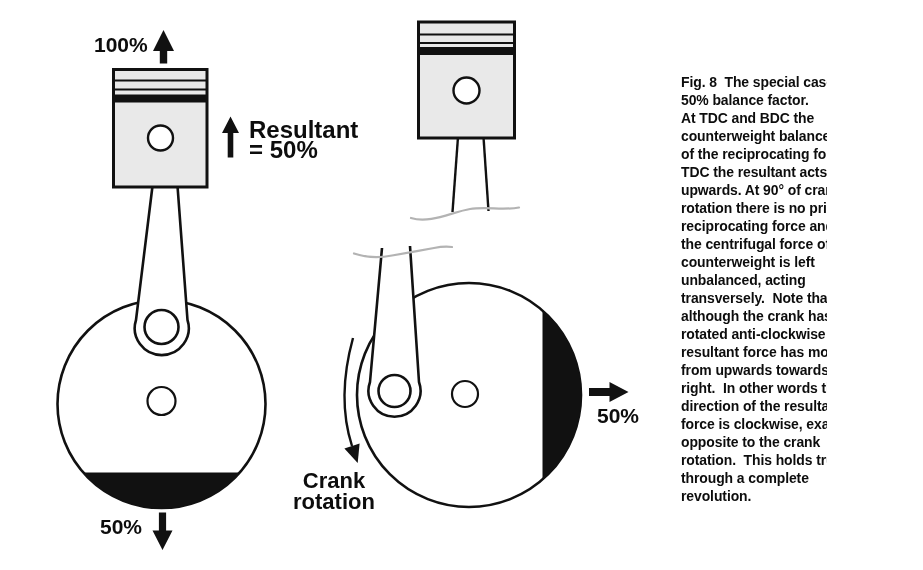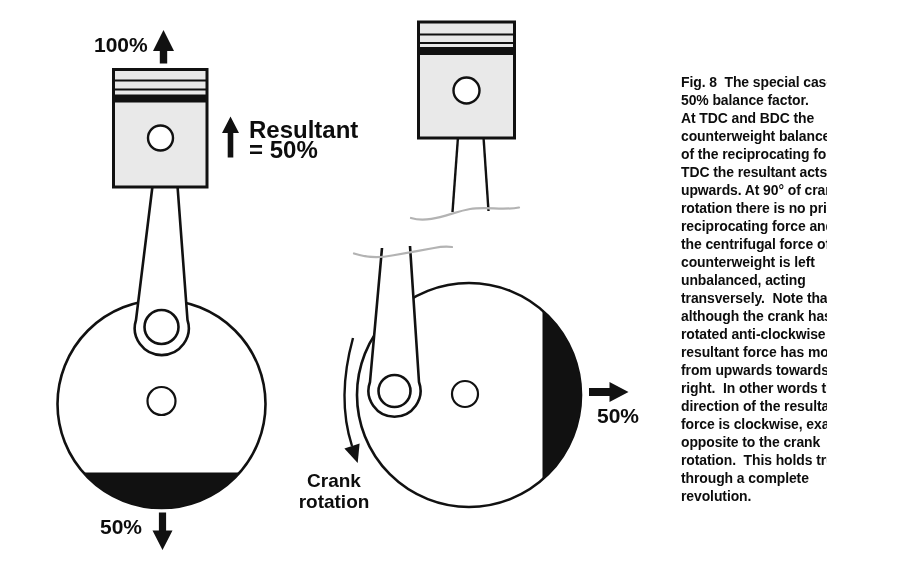--- a/index.html
+++ b/index.html
@@ -8,21 +8,21 @@
     font-family:"Liberation Sans",sans-serif;
   }
   #art{position:absolute;left:0;top:0;}
   .lbl{
     position:absolute;font-weight:bold;color:#0d0d0d;white-space:pre-line;
     font-family:"Liberation Sans",sans-serif;
   }
   #lbl-100{left:94px;top:33px;font-size:21px;}
   #lbl-resultant{left:249px;top:120px;font-size:24px;line-height:20px;}
   #lbl-50-down{left:100px;top:515px;font-size:21px;}
-  #lbl-crank{left:282px;top:471px;width:104px;text-align:center;font-size:19px;line-height:20.5px;}
+  #lbl-crank{left:282px;top:471px;width:104px;text-align:center;font-size:22px;line-height:20.5px;}
   #lbl-50-right{left:597px;top:404px;font-size:21px;}
   #caption{
     position:absolute;left:681px;top:73px;width:300px;
     font-weight:bold;font-size:15.5px;line-height:18px;color:#0d0d0d;
     white-space:pre-wrap;letter-spacing:-0.1px;
     transform:scaleX(0.9);transform-origin:top left;
   }
 </style>
 </head>
 <body>

